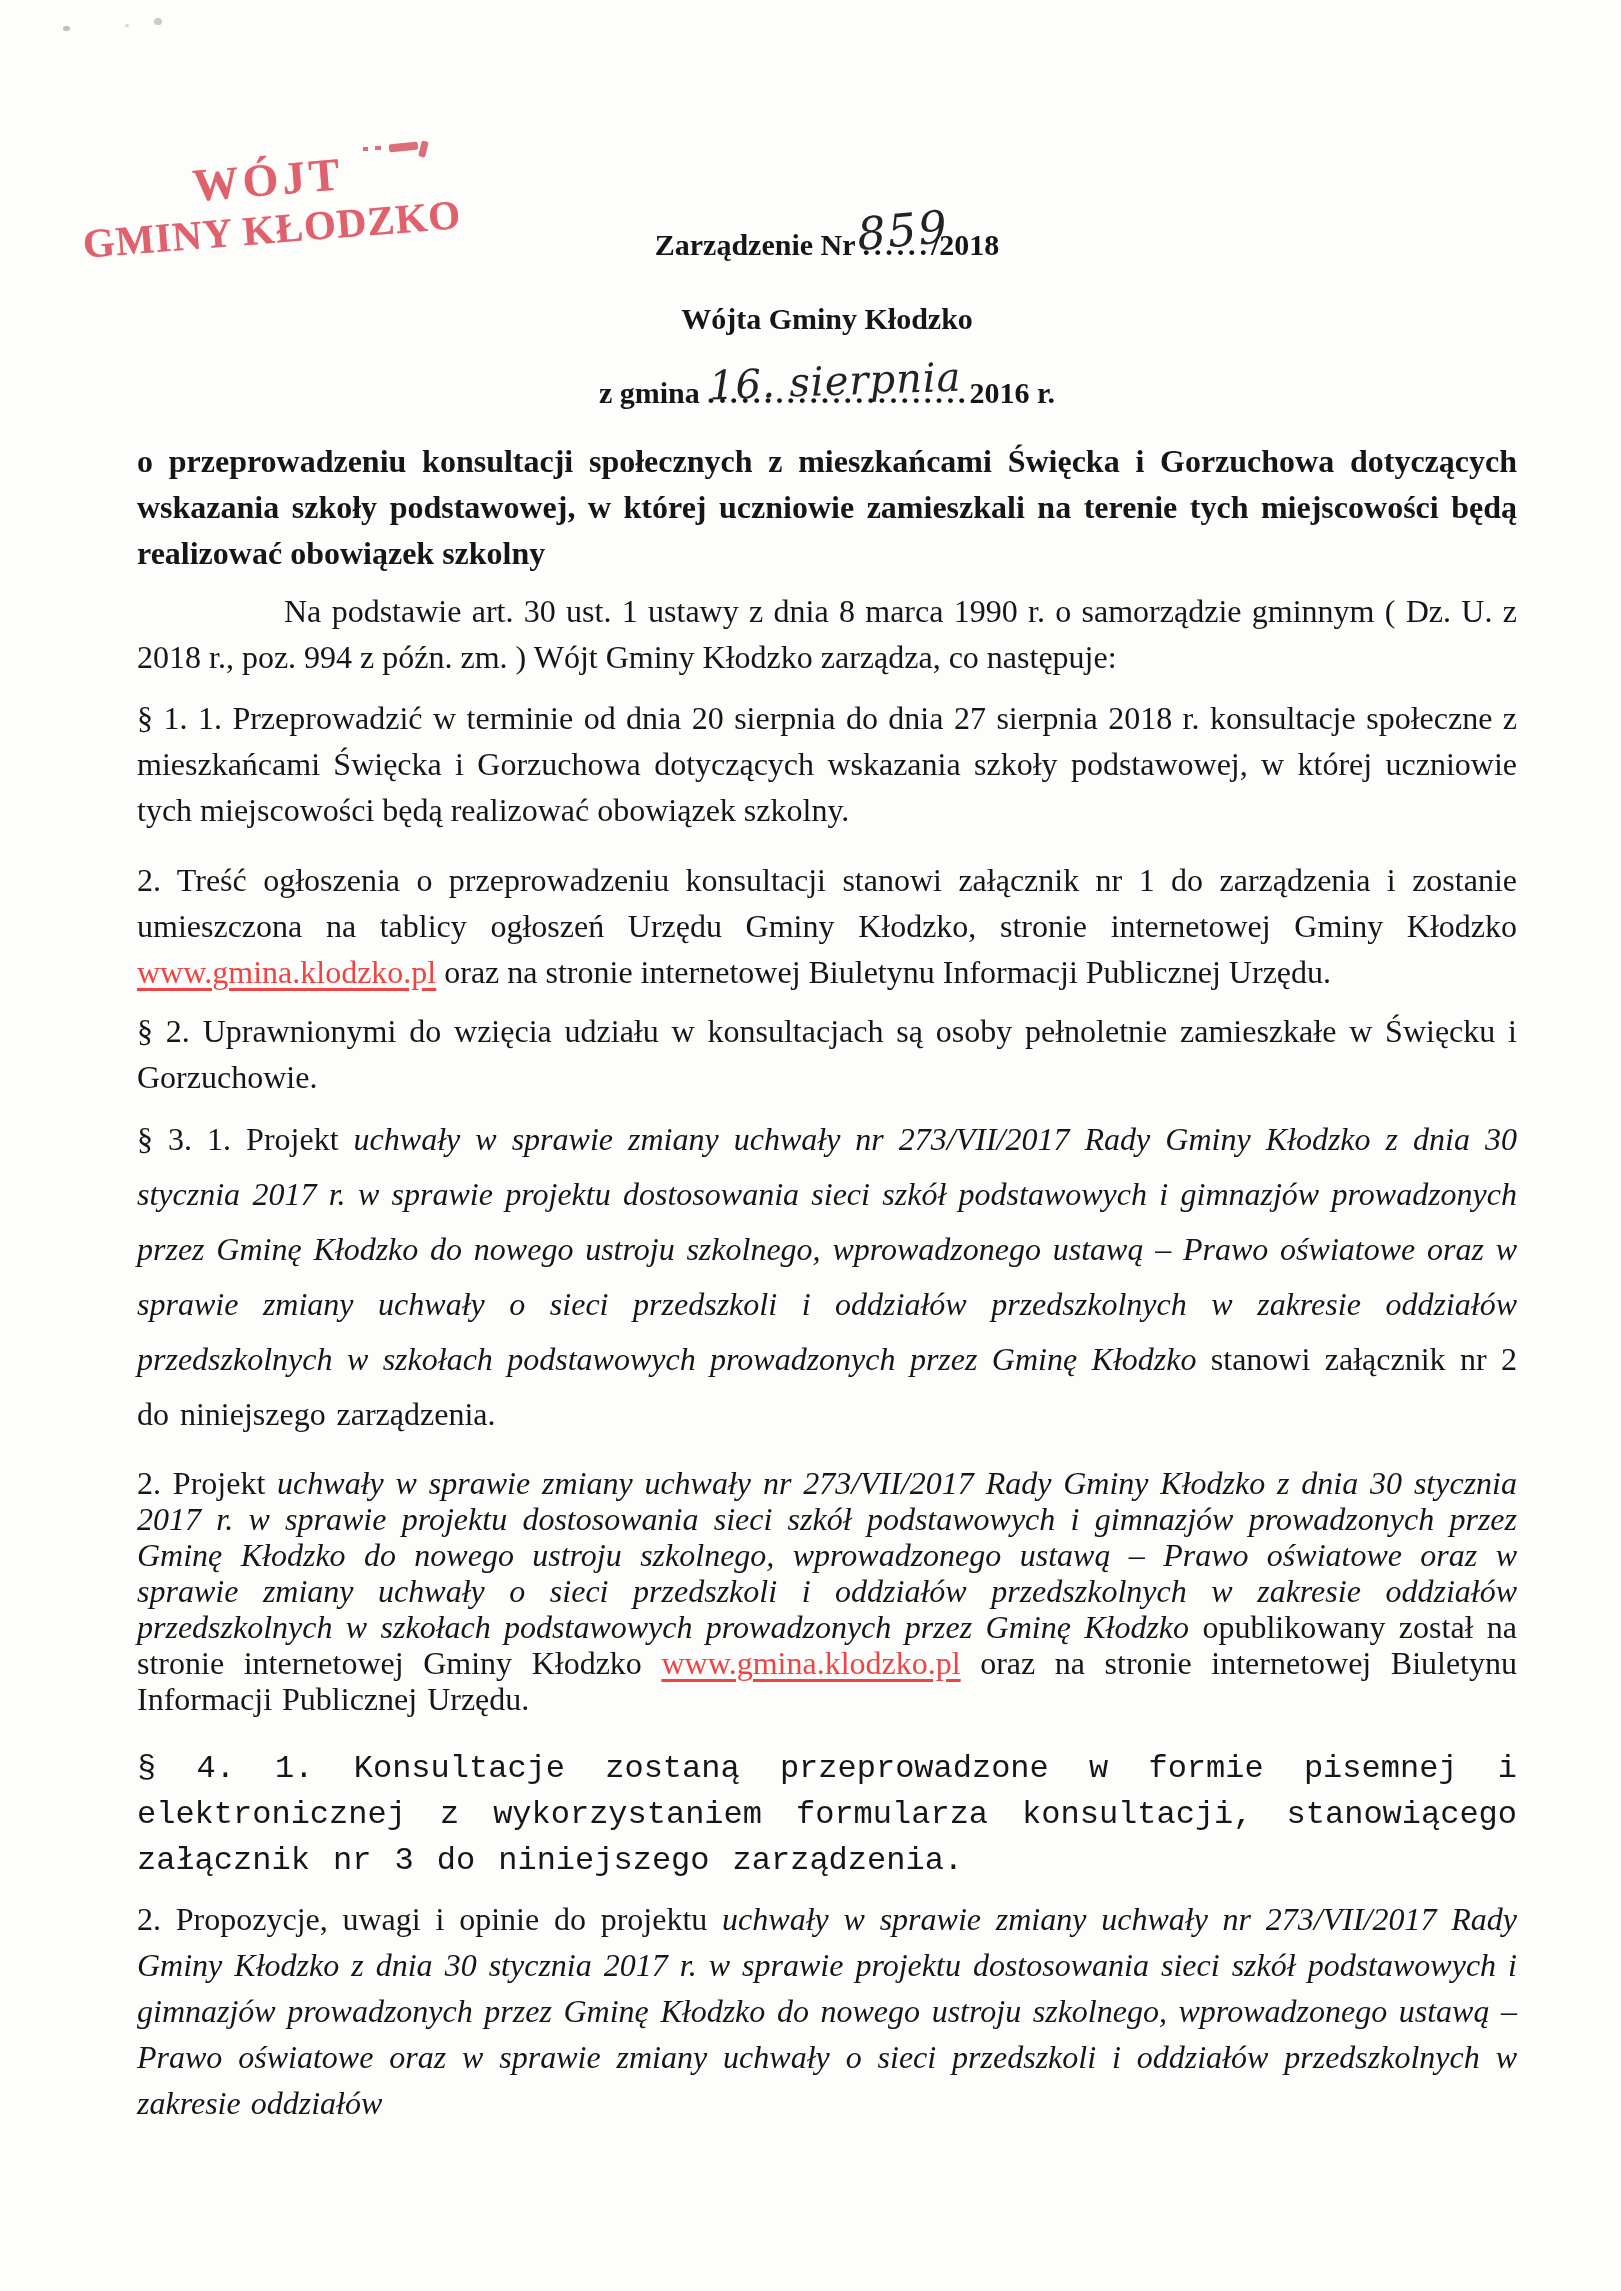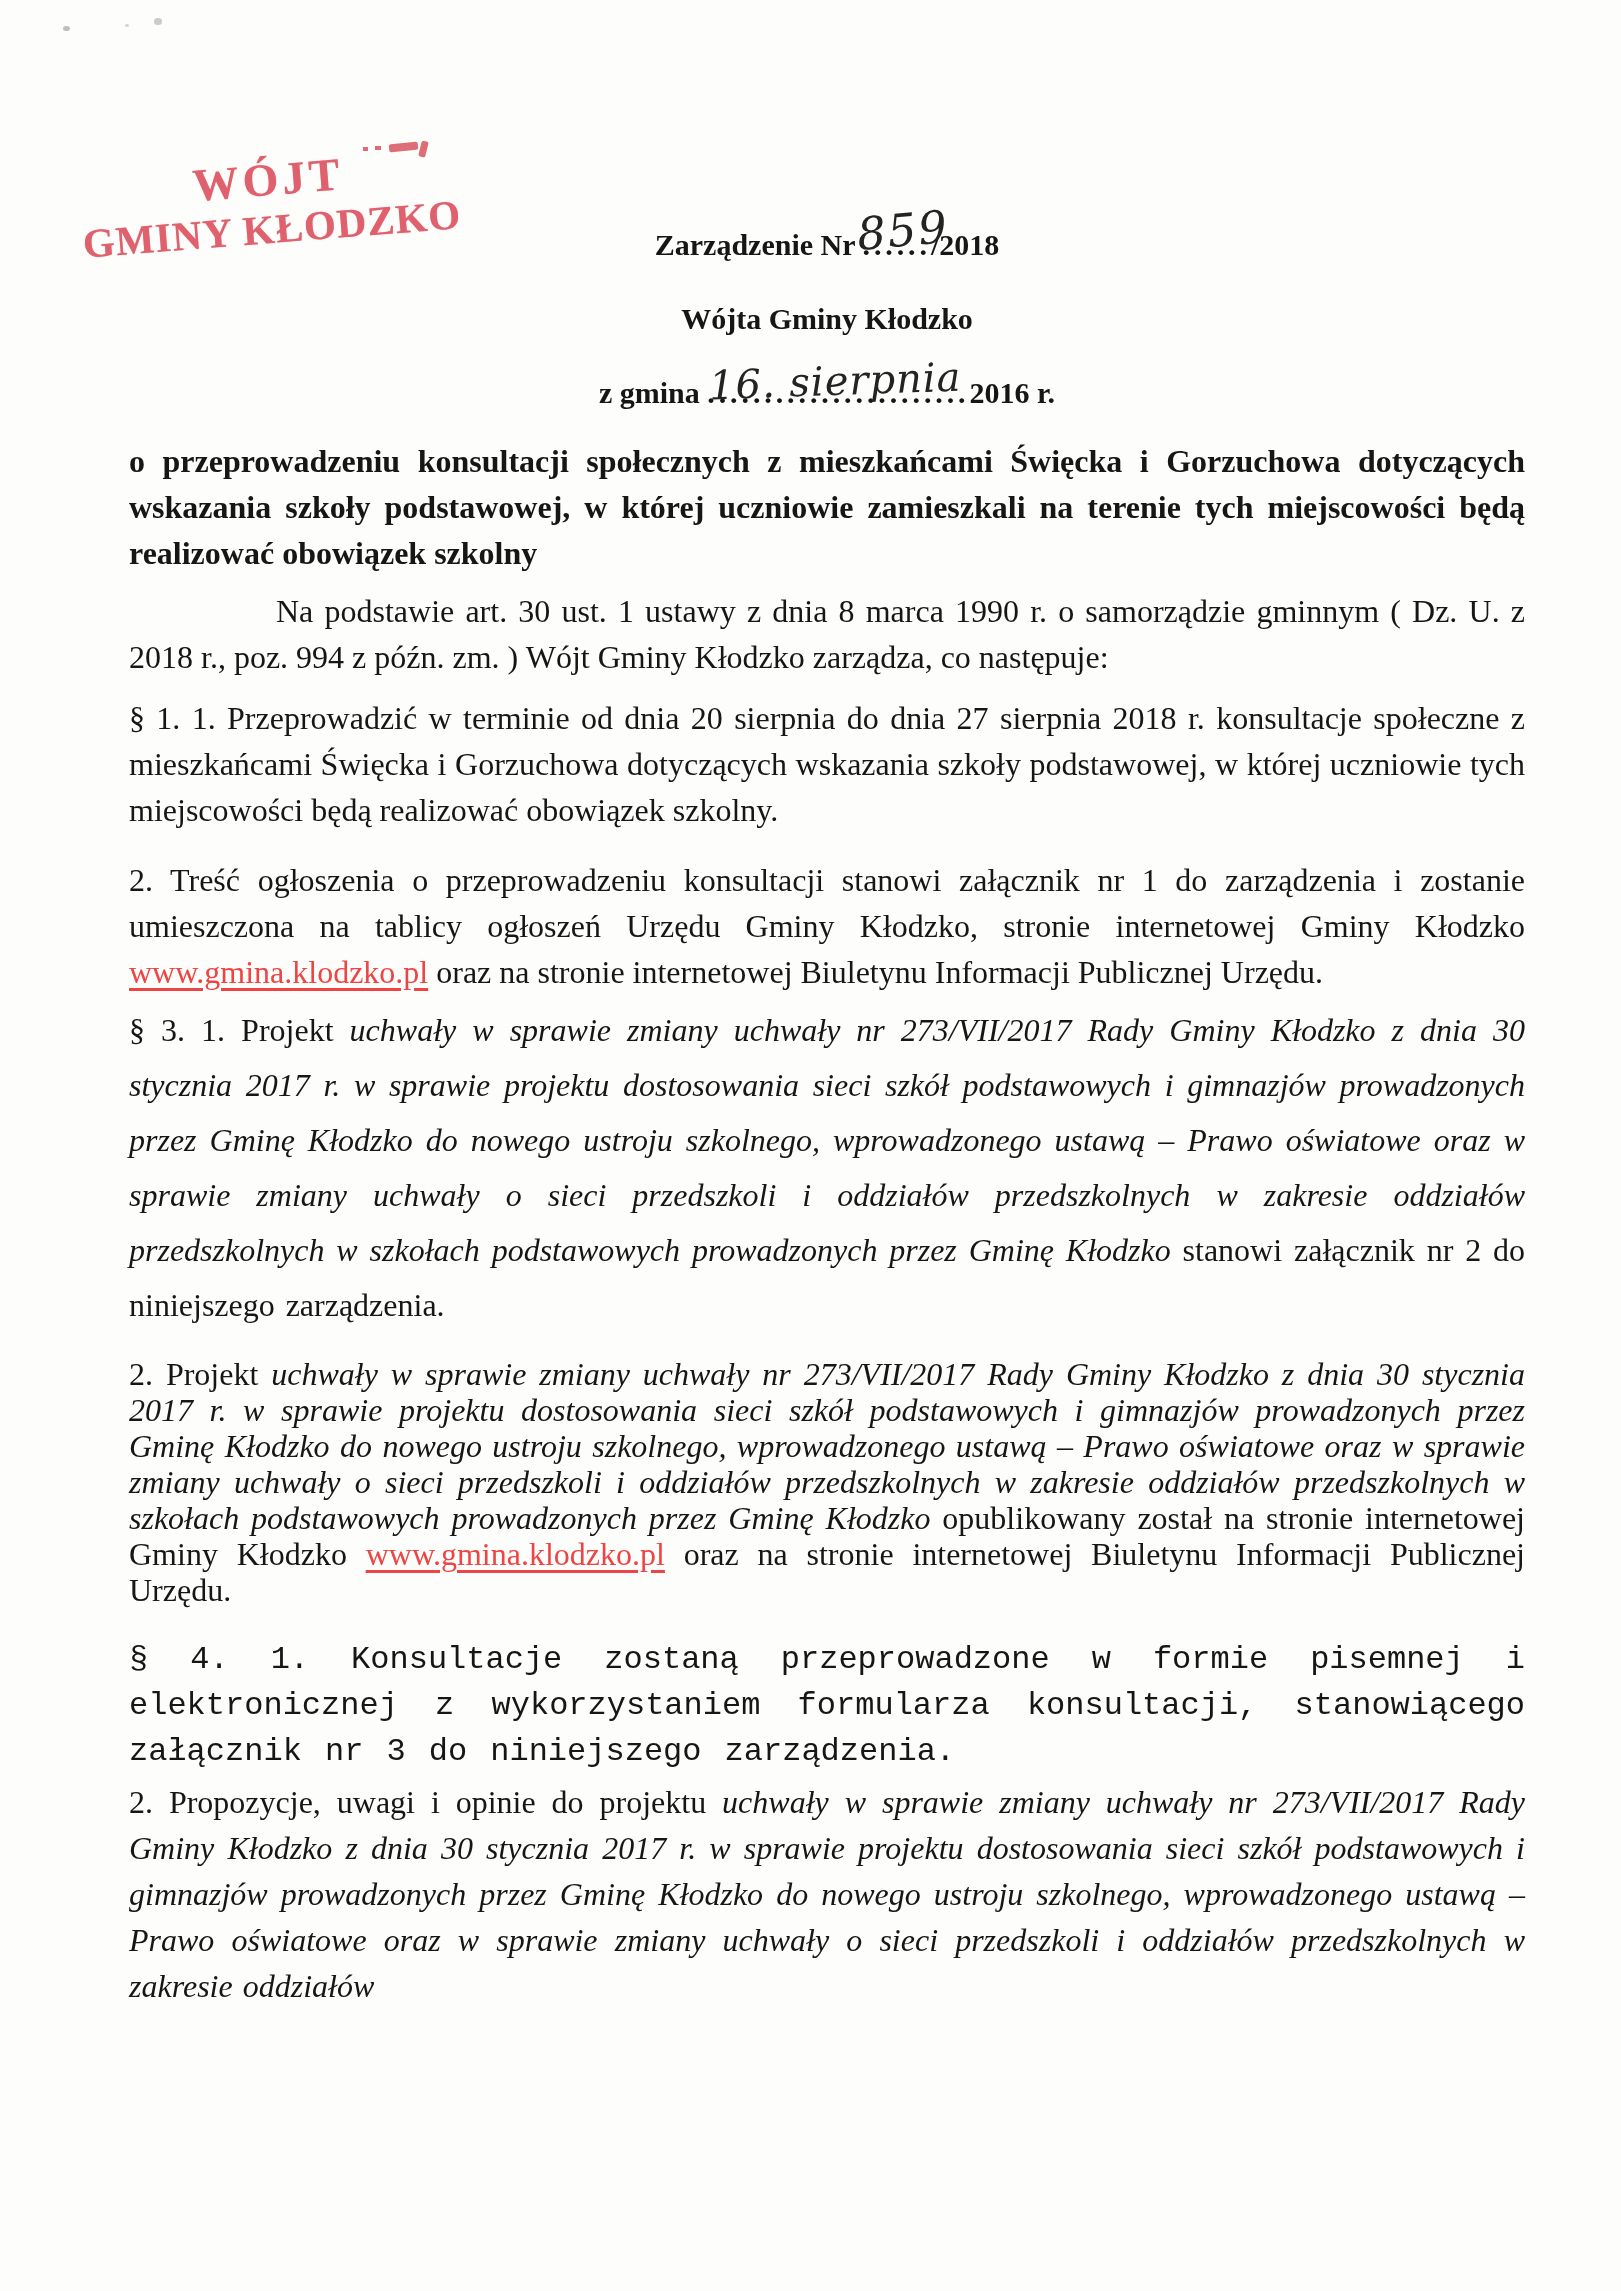--- a/index.html
+++ b/index.html
@@ -37,21 +37,21 @@
   .hline{line-height:74px;height:74px;white-space:nowrap;}
   .fillin{position:relative;display:inline-block;}
   .dots{letter-spacing:3.9px;}
   .hw{
     position:absolute;font-weight:normal;color:#232323;
     font-family:"DejaVu Serif",serif;font-style:italic;white-space:nowrap;
   }
   .hw-number{left:-5.9px;bottom:13.7px;font-size:45px;transform:rotate(-5deg);letter-spacing:2px;}
   .hw-date{left:2px;bottom:11.8px;font-size:40px;transform:rotate(-2deg);letter-spacing:1px;}
   
-  p{margin:4px;font-size:32px;line-height:46px;text-align:justify;}
+  p{margin:12px;font-size:32px;line-height:46px;text-align:justify;}
   .subject{font-weight:bold;margin-top:7.8px;}
   .p-basis{margin-top:11.8px;text-indent:147px;}
   .p-s1{margin-top:15.7px;}
   .p-tresc{margin-top:23.5px;}
   .p-s2{margin-top:12.7px;}
   .p-s31{margin-top:7.8px;line-height:55px;word-spacing:2.9px;}
   .p-s32{margin-top:23.5px;line-height:36px;word-spacing:2px;}
   .p-s41{margin-top:29px;word-spacing:3.9px;font-family:Liberation Mono, monospace;}
   .p-s42{margin-top:0;word-spacing:2px;}
   i{font-style:italic;}
@@ -88,20 +88,21 @@
       <div class="hline">
         <span>z gmina </span><span class="fillin"><span class="dots">.......................</span><span class="hw hw-date">16. sierpnia</span></span><span>2016 r.</span>
       </div>
     </div>
 
     <p class="subject">o przeprowadzeniu konsultacji społecznych z mieszkańcami Święcka i Gorzuchowa dotyczących wskazania szkoły podstawowej, w której uczniowie zamieszkali na terenie tych miejscowości będą realizować obowiązek szkolny</p>
 
     <p class="p-basis"><span>Na podstawie art. 30 ust. 1 ustawy z dnia 8 marca 1990 r. o samorządzie gminnym ( Dz. U. z 2018 r., poz. 994 z późn. zm. ) Wójt Gminy Kłodzko zarządza, co następuje:</span></p>
     <p class="p-s1"><span>§ 1. 1. Przeprowadzić w terminie od dnia 20 sierpnia do dnia 27 sierpnia 2018 r. konsultacje społeczne z mieszkańcami Święcka i Gorzuchowa dotyczących wskazania szkoły podstawowej, w której uczniowie tych miejscowości będą realizować obowiązek szkolny.</span></p>
     <p class="p-tresc"><span>2. Treść ogłoszenia o przeprowadzeniu konsultacji stanowi załącznik nr 1 do zarządzenia i zostanie umieszczona na tablicy ogłoszeń Urzędu Gminy Kłodzko, stronie internetowej Gminy Kłodzko </span><a href="#" class="doc-link">www.gmina.klodzko.pl</a><span> oraz na stronie internetowej Biuletynu Informacji Publicznej Urzędu.</span></p>
+    <p class="p-s2"><span>§ 2. Uprawnionymi do wzięcia udziału w konsultacjach są osoby pełnoletnie zamieszkałe w Święcku i Gorzuchowie.</span></p>
     <p class="p-s31"><span>§ 3. 1. Projekt </span><i>uchwały w sprawie zmiany uchwały nr 273/VII/2017 Rady Gminy Kłodzko z dnia 30 stycznia 2017 r. w sprawie projektu dostosowania sieci szkół podstawowych i gimnazjów prowadzonych przez Gminę Kłodzko do nowego ustroju szkolnego, wprowadzonego ustawą – Prawo oświatowe oraz w sprawie zmiany uchwały o sieci przedszkoli i oddziałów przedszkolnych w zakresie oddziałów przedszkolnych w szkołach podstawowych prowadzonych przez Gminę Kłodzko</i><span> stanowi załącznik nr 2 do niniejszego zarządzenia.</span></p>
     <p class="p-s32"><span>2. Projekt </span><i>uchwały w sprawie zmiany uchwały nr 273/VII/2017 Rady Gminy Kłodzko z dnia 30 stycznia 2017 r. w sprawie projektu dostosowania sieci szkół podstawowych i gimnazjów prowadzonych przez Gminę Kłodzko do nowego ustroju szkolnego, wprowadzonego ustawą – Prawo oświatowe oraz w sprawie zmiany uchwały o sieci przedszkoli i oddziałów przedszkolnych w zakresie oddziałów przedszkolnych w szkołach podstawowych prowadzonych przez Gminę Kłodzko</i><span> opublikowany został na stronie internetowej Gminy Kłodzko </span><a href="#" class="doc-link">www.gmina.klodzko.pl</a><span> oraz na stronie internetowej Biuletynu Informacji Publicznej Urzędu.</span></p>
     <p class="p-s41"><span>§ 4. 1. Konsultacje zostaną przeprowadzone w formie pisemnej i elektronicznej z wykorzystaniem formularza konsultacji, stanowiącego załącznik nr 3 do niniejszego zarządzenia.</span></p>
     <p class="p-s42"><span>2. Propozycje, uwagi i opinie do projektu </span><i>uchwały w sprawie zmiany uchwały nr 273/VII/2017 Rady Gminy Kłodzko z dnia 30 stycznia 2017 r. w sprawie projektu dostosowania sieci szkół podstawowych i gimnazjów prowadzonych przez Gminę Kłodzko do nowego ustroju szkolnego, wprowadzonego ustawą – Prawo oświatowe oraz w sprawie zmiany uchwały o sieci przedszkoli i oddziałów przedszkolnych w zakresie oddziałów</i></p>
 
   </div>
 </div>
 
 
 </body></html>

